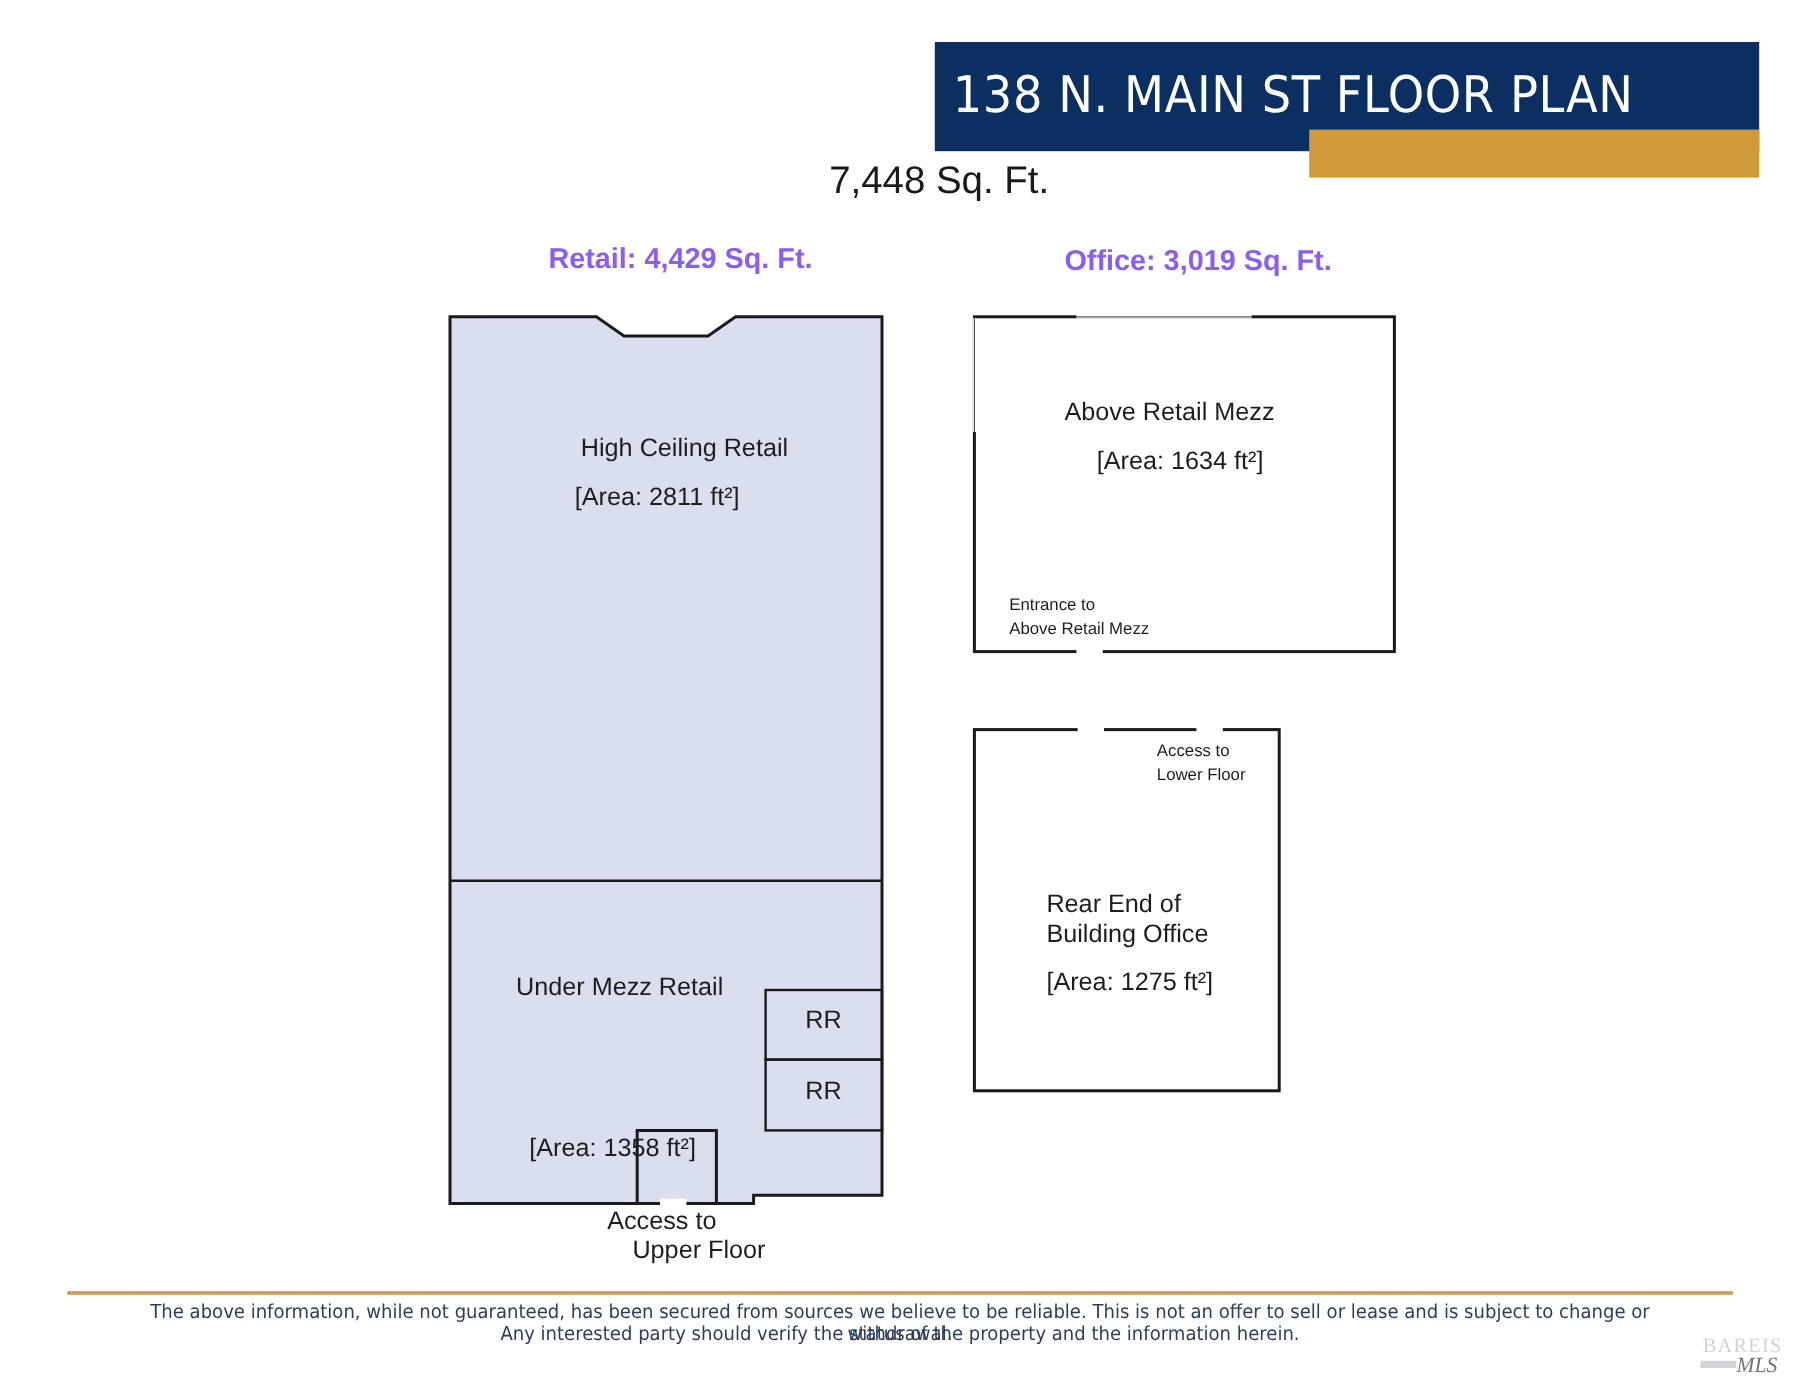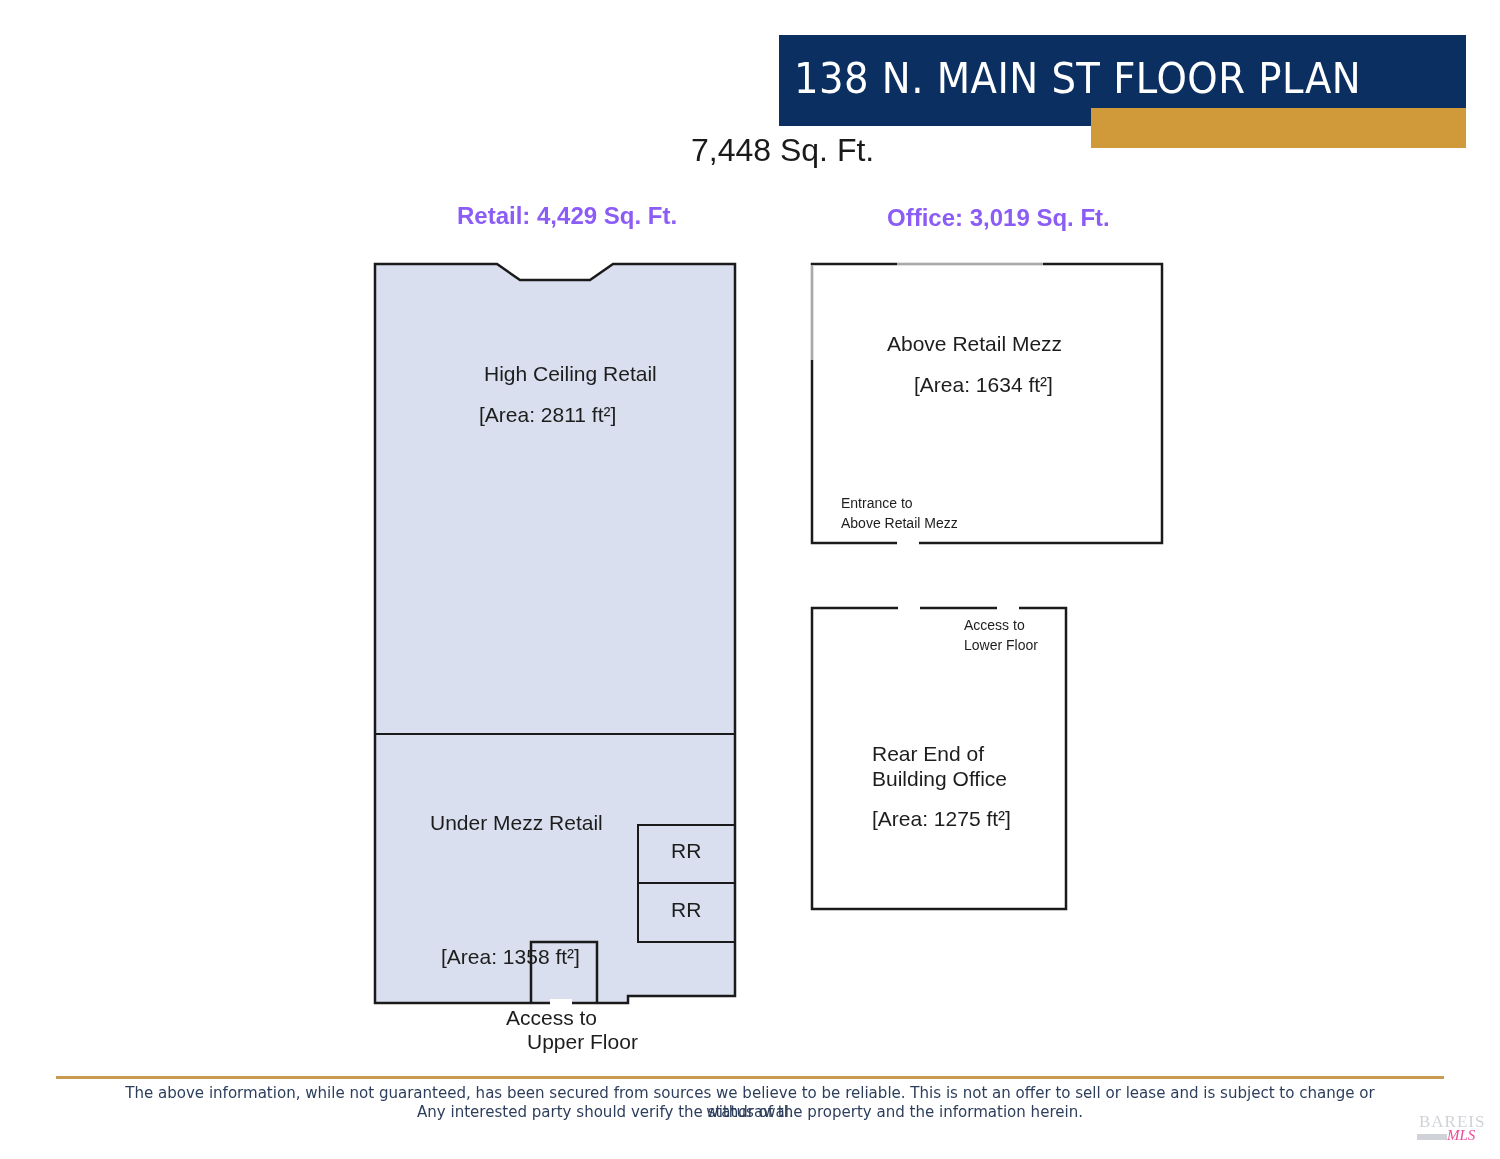--- a/index.html
+++ b/index.html
@@ -13,21 +13,21 @@
   .total-sqft { left: 691px; top: 132px; font-size: 32px; color: #1a1a1a; }
   .section-head { font-size: 24px; font-weight: bold; color: #8b5cf6; }
   .plan { left: 0; top: 0; }
   .room-label { font-size: 21px; color: #1d1d1d; white-space: nowrap; }
   .small-label { font-size: 14px; color: #1d1d1d; line-height: 20px; white-space: nowrap; }
   .footer-rule { left: 56px; top: 1076px; width: 1388px; height: 3px; background: #c99a52; }
   .disclaimer { left: 56px; width: 1388px; text-align: center; font-size: 16px; color: #2d3e5c;
                 font-family: "DejaVu Sans", sans-serif; transform: scaleX(0.94); }
   .logo { left: 1417px; top: 1112px; width: 75px; height: 34px; }
   .logo-text { position:absolute; left: 2px; top: 0; font-family: "Liberation Serif", serif; font-size: 17px; color:#cfd3d8; letter-spacing: 1px; }
-  .logo-mls { position:absolute; left: 30px; top: 15px; font-family: "Liberation Serif", serif; font-style: italic; font-size: 15px; color:#ec4899; }
+  .logo-mls { position:absolute; left: 30px; top: 15px; font-family: "Liberation Serif", serif; font-style: italic; font-size: 18px; color:#737373; }
   .logo-bar { position:absolute; left: 0px; top: 22px; width: 30px; height: 6px; background:#cfd3d8; }
 </style>
 </head>
 <body>
 
 <div class="abs title-bar"></div>
 <div class="abs title-accent"></div>
 <div class="abs title-text">138 N. MAIN ST FLOOR PLAN</div>
 <div class="abs total-sqft">7,448 Sq. Ft.</div>
 

